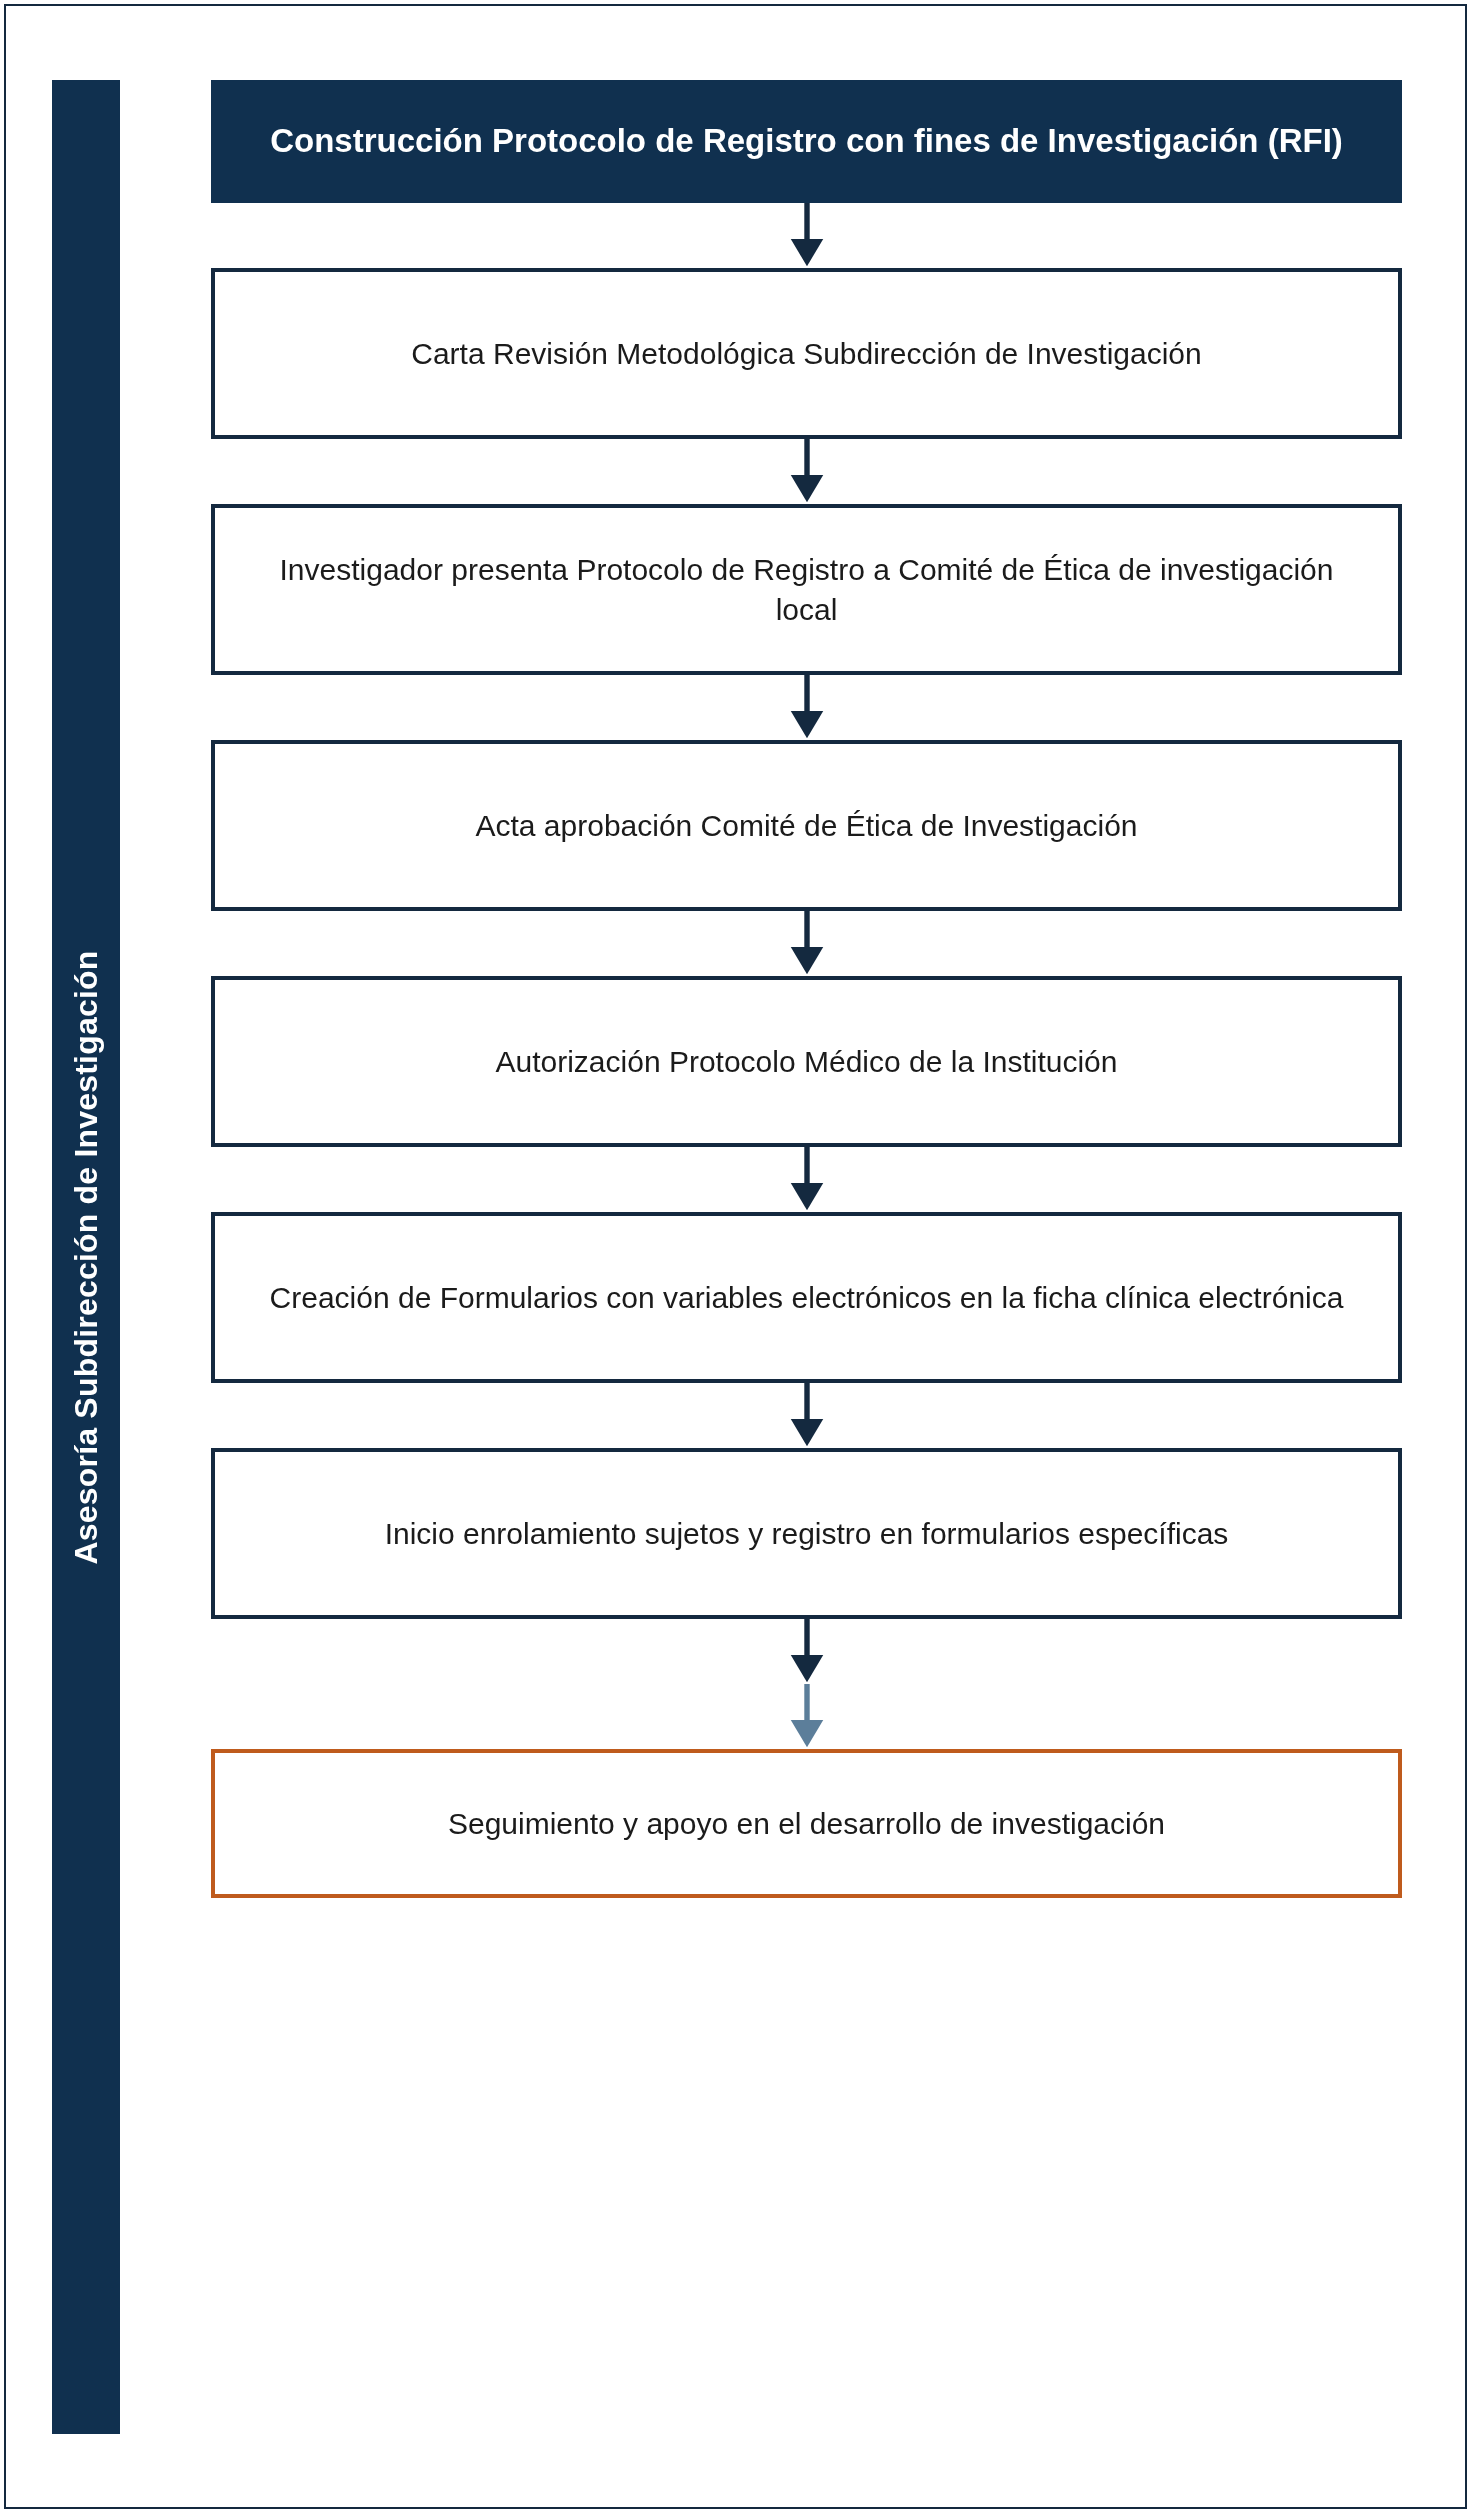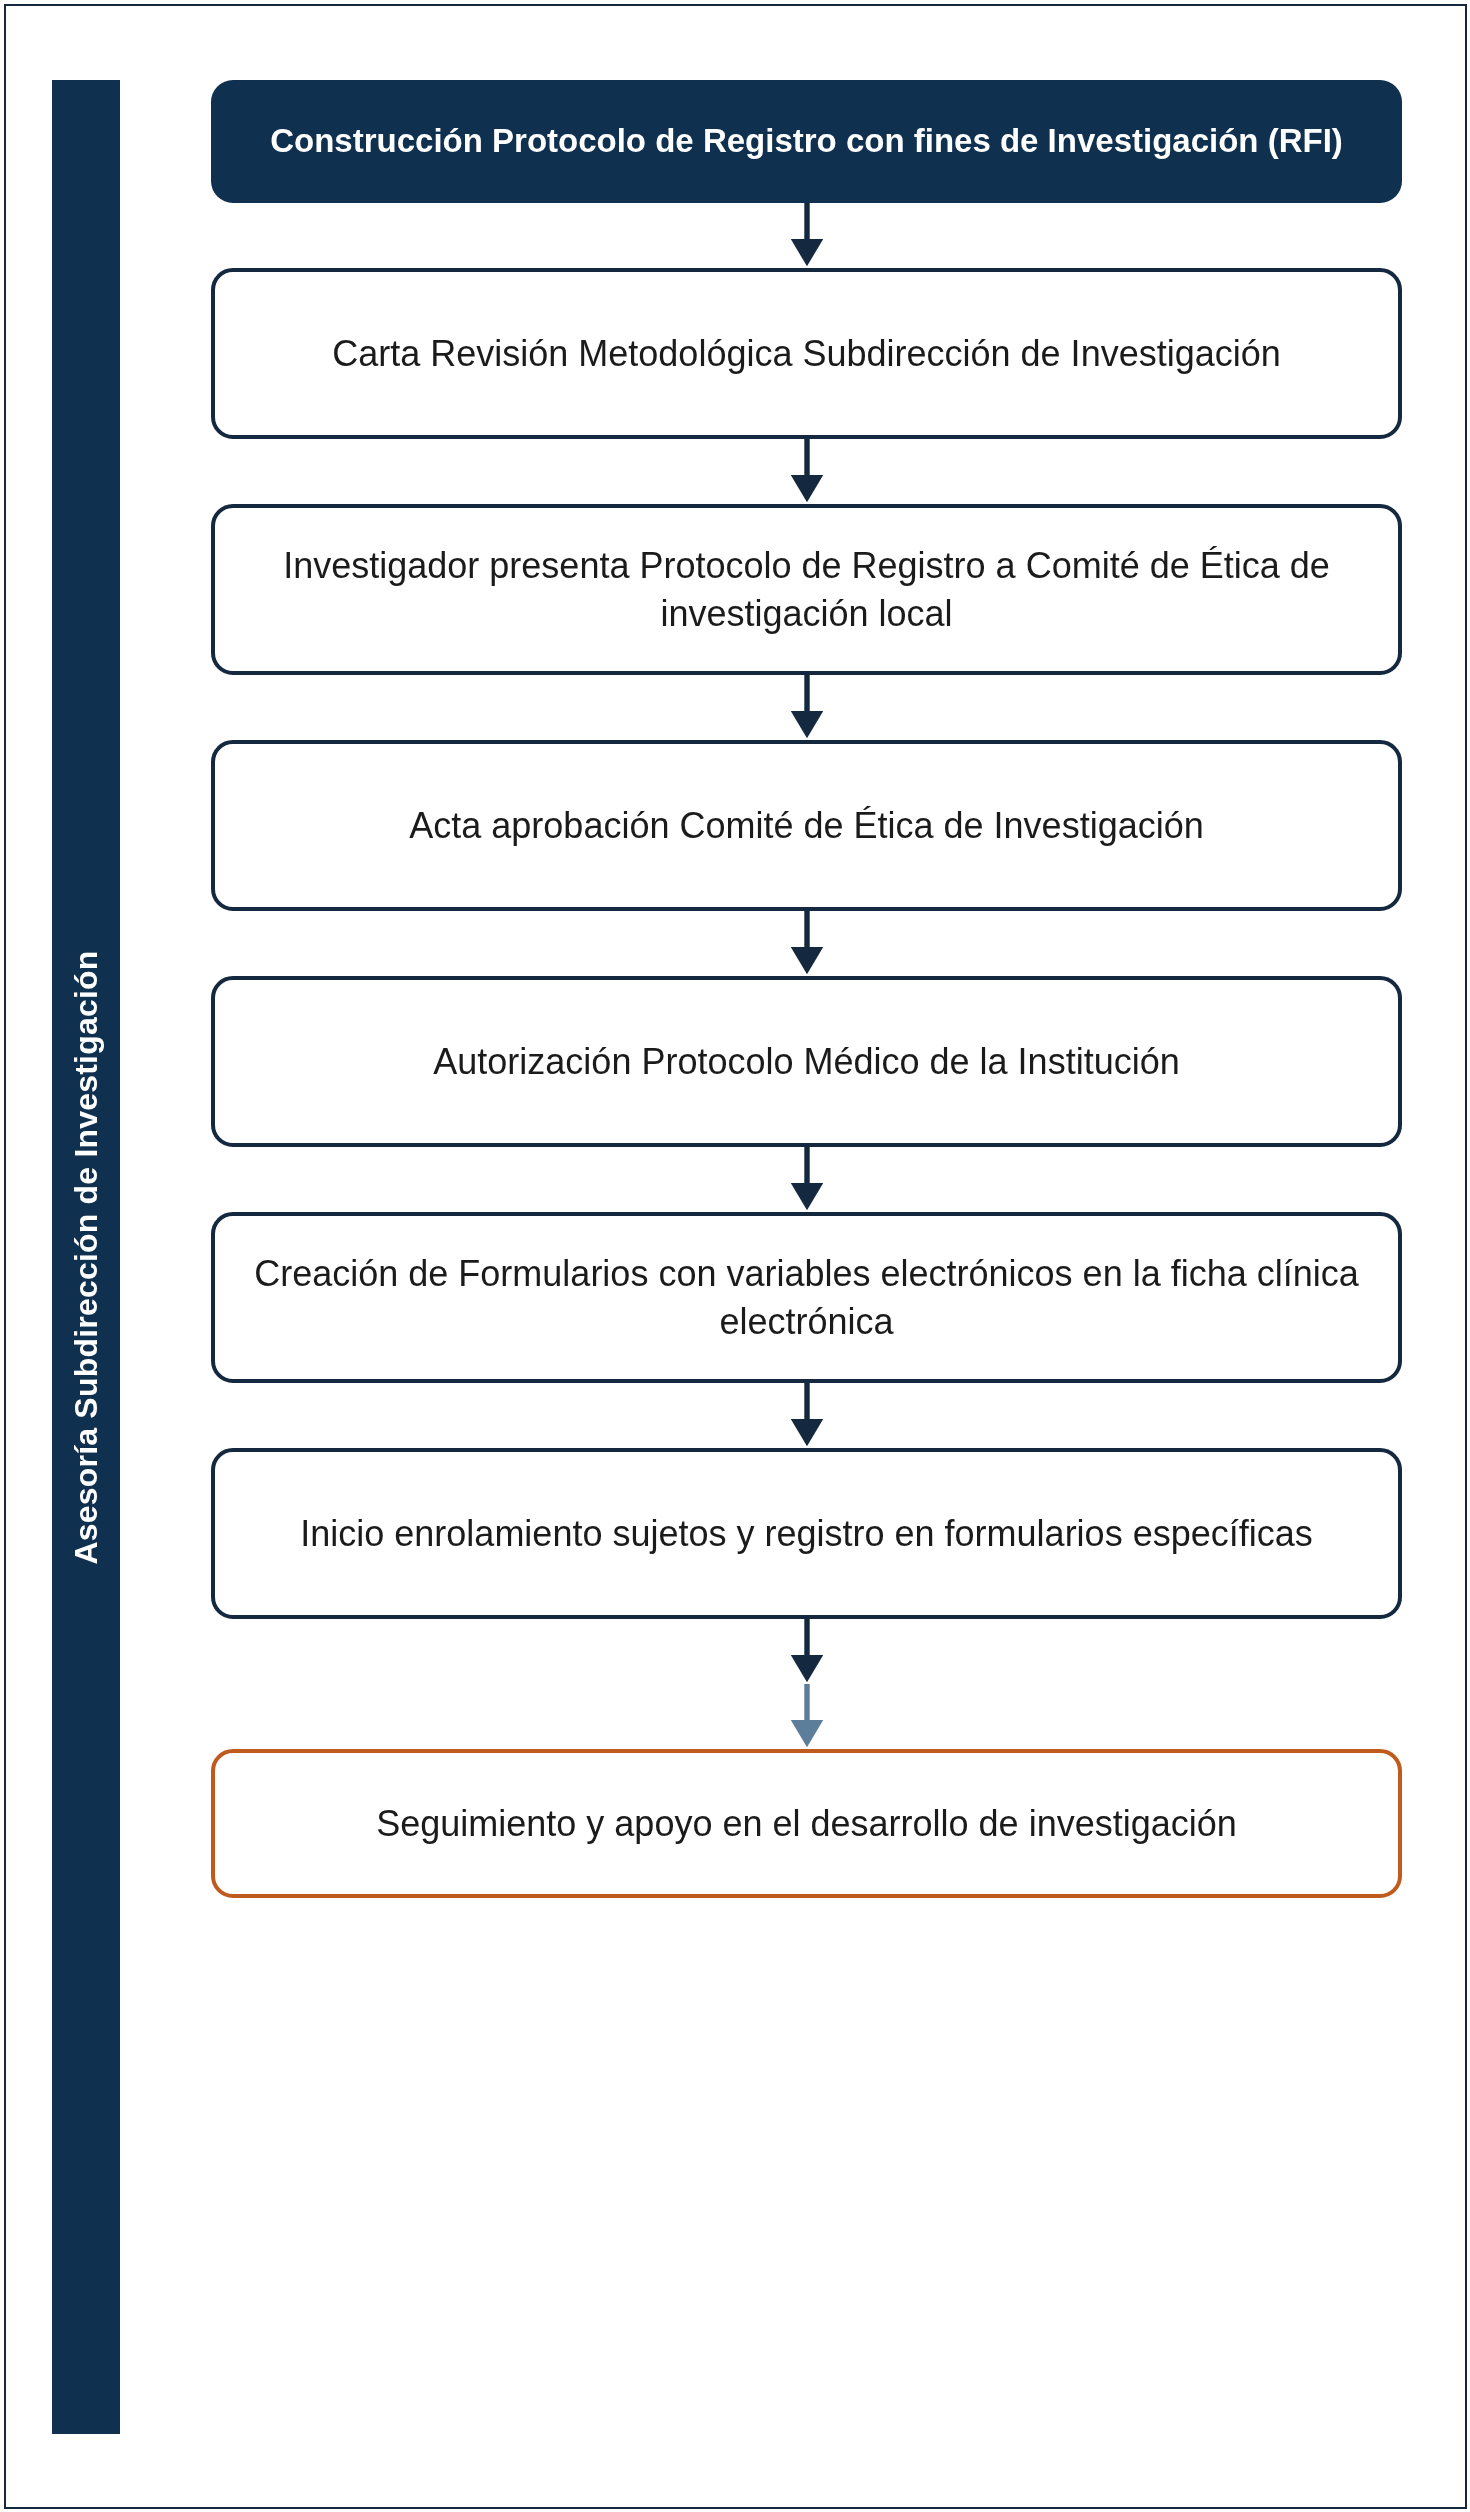--- a/index.html
+++ b/index.html
@@ -67,27 +67,26 @@
   
   .node {
     position: relative;
     box-sizing: border-box;
     display: flex;
     align-items: center;
     justify-content: center;
     text-align: center;
     padding: 9px 31px;
     background: #ffffff;
-    border-radius: 22px;
   }
 
   .node-text {
     width: 100%;
     line-height: 1.32;
-    font-size: 36px;
+    font-size: 30px;
     color: #1b1b1b;
     font-family: "Liberation Sans", sans-serif;
   }
 
   
   .node.header {
     background: #10304f;
     border: none;
     height: 123px;
     padding: 5.5px 36px;

